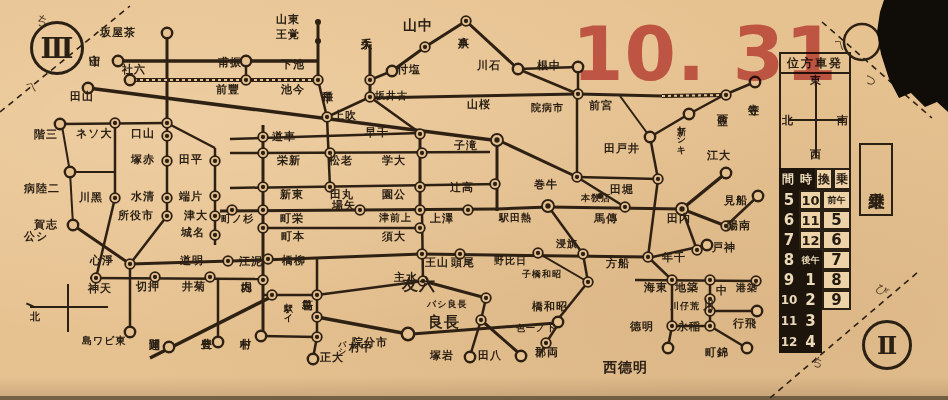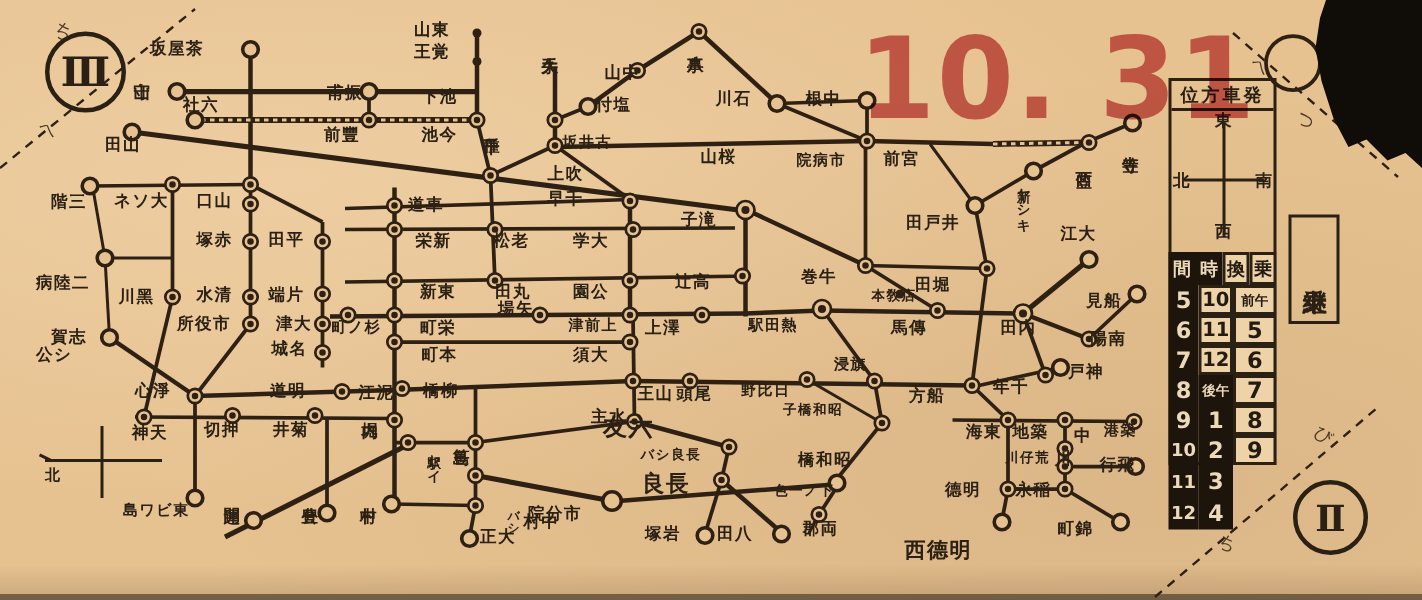--- a/index.html
+++ b/index.html
@@ -637,51 +637,51 @@
     <div class="lbl v" style="left: 337px; top: 334px; font-size: 8px;">バシ</div>
     <div class="lbl" style="left: 349px; top: 342px; font-size: 11px;">村中</div>
     <div class="lbl" style="left: 239px; top: 256px; font-size: 11px;">江泥</div>
     <div class="lbl" style="left: 282px; top: 255px; font-size: 11px;">橋柳</div>
     <div class="lbl v" style="left: 240px; top: 272px; font-size: 11px;">内堀</div>
     <div class="lbl v" style="left: 301px; top: 290px; font-size: 11px;">笹島</div>
     <div class="lbl v" style="left: 283px; top: 297px; font-size: 9px;">駅セイ</div>
     <div class="lbl" style="left: 320px; top: 352px; font-size: 11px;">正大</div>
     <div class="lbl" style="left: 352px; top: 337px; font-size: 11px;">院分市</div>
     <div class="lbl v" style="left: 321px; top: 83px; font-size: 11px;">千種</div>
-    <div class="lbl" style="left: 333px; top: 110px; font-size: 11px; margin-left: 32px;">上吹</div>
+    <div class="lbl" style="left: 333px; top: 110px; font-size: 11px;">上吹</div>
     <div class="lbl" style="left: 365px; top: 127px; font-size: 11px;">早千</div>
     <div class="lbl" style="left: 272px; top: 131px; font-size: 11px;">道車</div>
     <div class="lbl" style="left: 277px; top: 155px; font-size: 11px;">栄新</div>
     <div class="lbl" style="left: 329px; top: 155px; font-size: 11px;">松老</div>
     <div class="lbl" style="left: 382px; top: 155px; font-size: 11px;">学大</div>
     <div class="lbl" style="left: 280px; top: 189px; font-size: 11px;">新東</div>
     <div class="lbl" style="left: 330px; top: 189px; font-size: 11px;">田丸</div>
     <div class="lbl" style="left: 382px; top: 189px; font-size: 11px;">園公</div>
     <div class="lbl" style="left: 221px; top: 214px; font-size: 10px;">町ノ杉</div>
     <div class="lbl" style="left: 280px; top: 213px; font-size: 11px;">町栄</div>
     <div class="lbl" style="left: 332px; top: 200px; font-size: 11px;">場矢</div>
     <div class="lbl" style="left: 379px; top: 213px; font-size: 10px;">津前上</div>
     <div class="lbl" style="left: 281px; top: 231px; font-size: 11px;">町本</div>
     <div class="lbl" style="left: 382px; top: 231px; font-size: 11px;">須大</div>
     <div class="lbl v" style="left: 360px; top: 29px; font-size: 11px;">大久手</div>
-    <div class="lbl" style="left: 387px; top: 43px; font-size: 11px; padding-left: 16px;">山中</div>
+    <div class="lbl" style="left: 387px; top: 18px; font-size: 14px; padding-left: 16px;">山中</div>
     <div class="lbl v" style="left: 457px; top: 28px; font-size: 11px;">八事</div>
     <div class="lbl" style="left: 397px; top: 64px; font-size: 11px;">付塩</div>
     <div class="lbl" style="left: 477px; top: 60px; font-size: 11px;">川石</div>
     <div class="lbl" style="left: 537px; top: 60px; font-size: 11px;">根中</div>
     <div class="lbl" style="left: 375px; top: 91px; font-size: 10px;">坂井古</div>
     <div class="lbl" style="left: 467px; top: 99px; font-size: 11px;">山桜</div>
     <div class="lbl" style="left: 531px; top: 103px; font-size: 10px;">院病市</div>
     <div class="lbl" style="left: 589px; top: 100px; font-size: 11px;">前宮</div>
     <div class="lbl v" style="left: 747px; top: 95px; font-size: 11px;">笠寺</div>
     <div class="lbl v" style="left: 716px; top: 106px; font-size: 11px;">笠西</div>
     <div class="lbl v" style="left: 676px; top: 119px; font-size: 9px;">新ヤシキ</div>
     <div class="lbl" style="left: 604px; top: 143px; font-size: 11px;">田戸井</div>
     <div class="lbl" style="left: 707px; top: 150px; font-size: 11px;">江大</div>
-    <div class="lbl" style="left: 454px; top: 141px; font-size: 11px;">子滝</div>
+    <div class="lbl" style="left: 454px; top: 141px; font-size: 11px; font-family: Liberation Mono, monospace;">子滝</div>
     <div class="lbl" style="left: 450px; top: 182px; font-size: 11px;">辻高</div>
     <div class="lbl" style="left: 534px; top: 179px; font-size: 11px;">巻牛</div>
     <div class="lbl" style="left: 610px; top: 184px; font-size: 11px;">田堀</div>
     <div class="lbl" style="left: 581px; top: 194px; font-size: 9px;">本敎店</div>
     <div class="lbl" style="left: 594px; top: 213px; font-size: 11px;">馬傳</div>
     <div class="lbl" style="left: 430px; top: 213px; font-size: 11px;">上澤</div>
     <div class="lbl" style="left: 499px; top: 213px; font-size: 10px;">駅田熱</div>
     <div class="lbl" style="left: 667px; top: 213px; font-size: 11px;">田内</div>
     <div class="lbl" style="left: 724px; top: 195px; font-size: 11px;">見船</div>
     <div class="lbl" style="left: 727px; top: 220px; font-size: 11px;">陽南</div>
@@ -704,21 +704,21 @@
     <div class="lbl" style="left: 478px; top: 350px; font-size: 11px;">田八</div>
     <div class="lbl" style="left: 628px; top: 282px; font-size: 11px; margin-left: 16px;">海東</div>
     <div class="lbl" style="left: 675px; top: 282px; font-size: 11px;">地築</div>
     <div class="lbl" style="left: 716px; top: 285px; font-size: 11px;">中</div>
     <div class="lbl" style="left: 703px; top: 300px; font-size: 11px;">川</div>
     <div class="lbl" style="left: 736px; top: 283px; font-size: 10px;">港築</div>
     <div class="lbl" style="left: 670px; top: 302px; font-size: 9px;">川仔荒</div>
     <div class="lbl" style="left: 677px; top: 321px; font-size: 11px;">永稲</div>
     <div class="lbl" style="left: 630px; top: 321px; font-size: 11px;">德明</div>
     <div class="lbl" style="left: 603px; top: 360px; font-size: 14px;">西德明</div>
-    <div class="lbl" style="left: 733px; top: 304px; font-size: 11px;">行飛</div>
+    <div class="lbl" style="left: 733px; top: 318px; font-size: 11px;">行飛</div>
     <div class="lbl" style="left: 705px; top: 347px; font-size: 11px;">町錦</div>
     <div class="mark" style="left: 36px; top: 12px; font-size: 13px; transform: rotate(35deg);">ち</div>
     <div class="mark" style="left: 26px; top: 78px; font-size: 12px; transform: rotate(30deg);">へ</div>
     <div class="mark" style="left: 834px; top: 36px; font-size: 12px; transform: rotate(40deg);">へ</div>
     <div class="mark" style="left: 864px; top: 72px; font-size: 12px; transform: rotate(40deg);">つ</div>
     <div class="mark" style="left: 876px; top: 282px; font-size: 12px; transform: rotate(35deg);">び</div>
     <div class="mark" style="left: 812px; top: 354px; font-size: 12px; transform: rotate(35deg);">ち</div>
   </div>
 
 </body></html>

